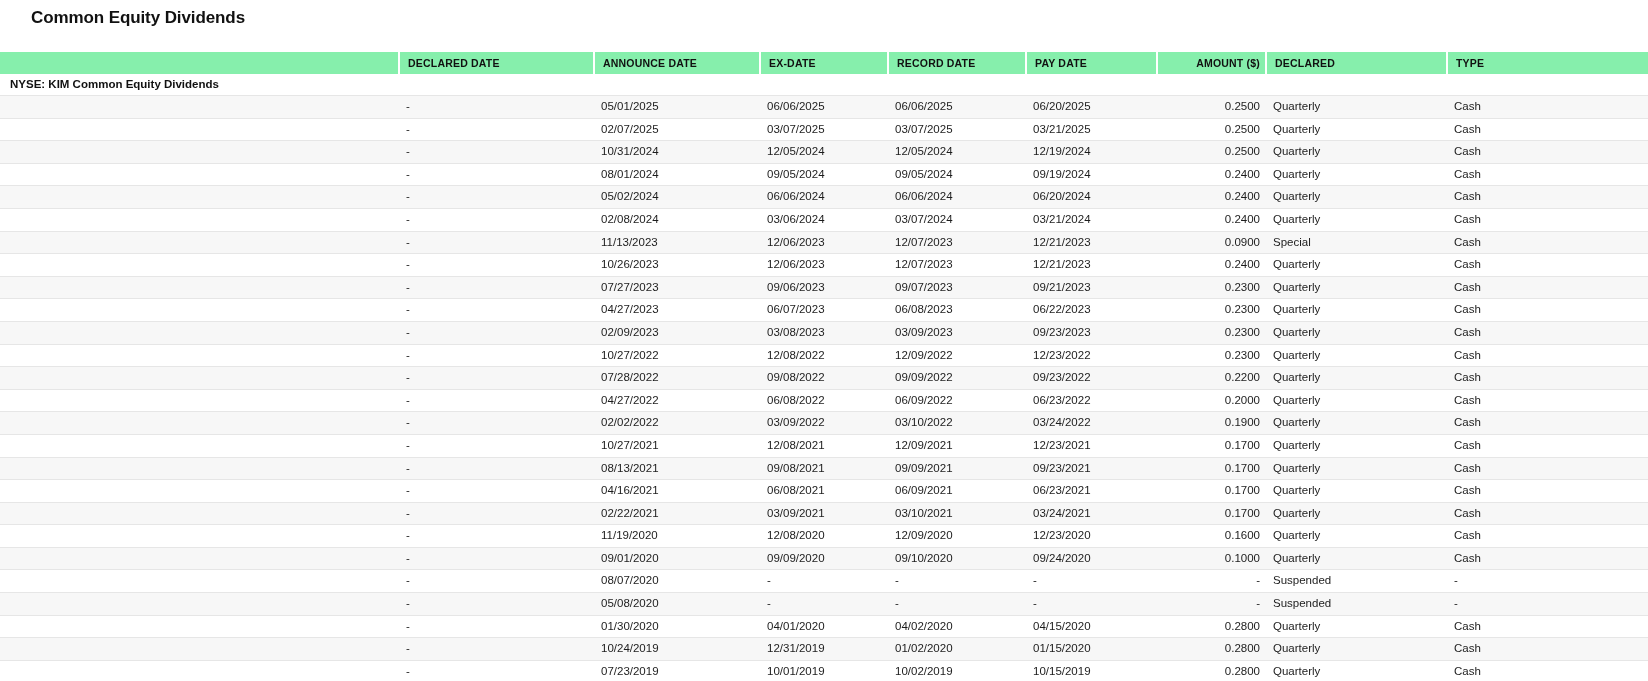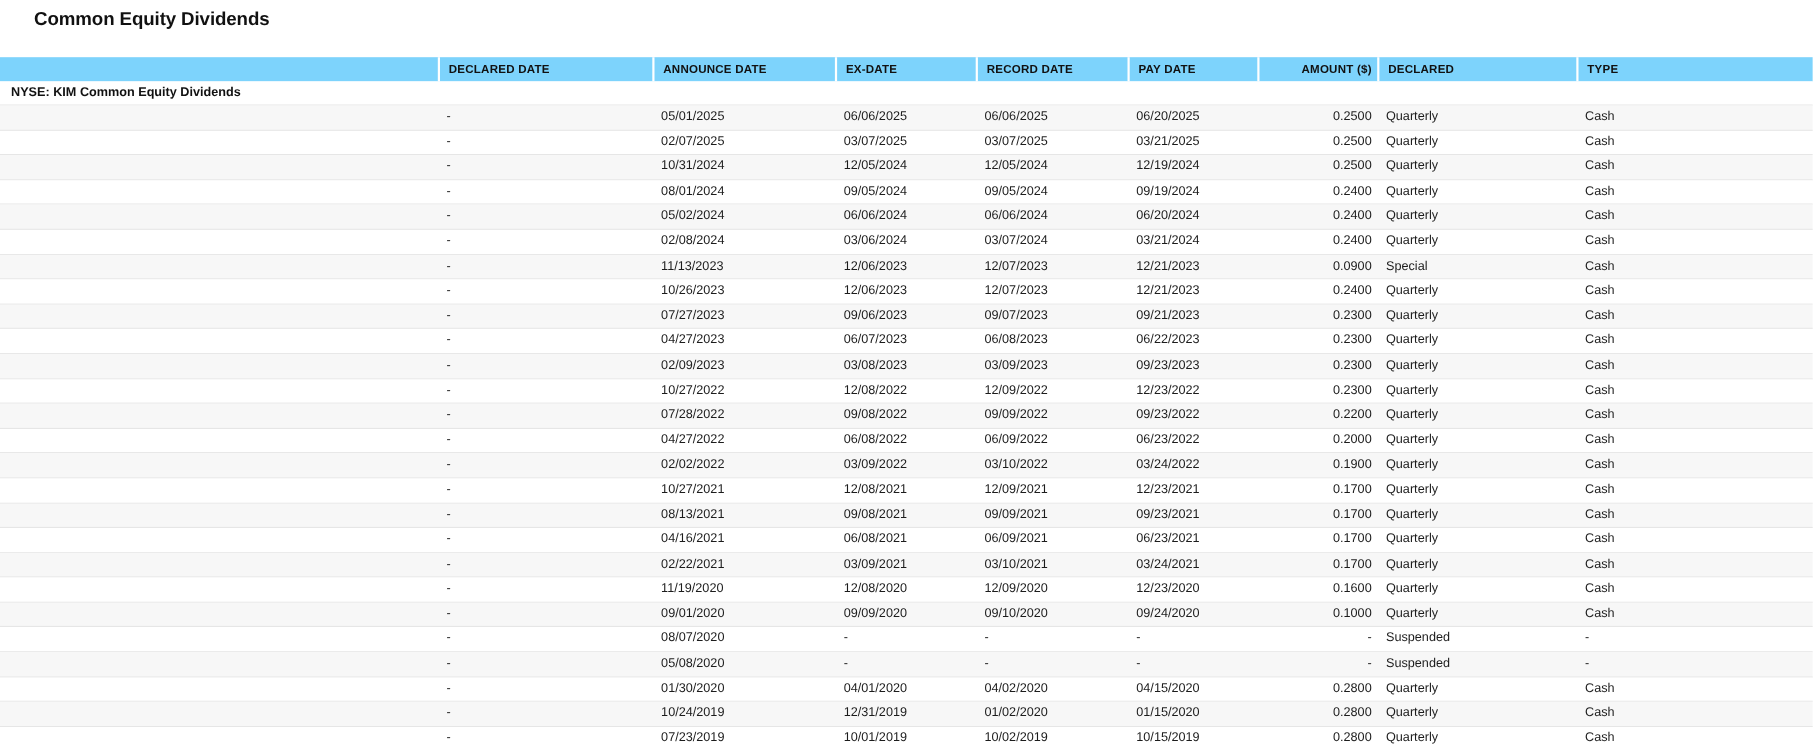--- a/index.html
+++ b/index.html
@@ -24,21 +24,21 @@
     width: 100%;
     height: 22.6px;
     line-height: 21.6px;
     border-bottom: 1px solid #e6e6e6;
     background: #ffffff;
   }
   .tr.alt { background: #f7f7f7; }
   .tr.header {
     height: 22px;
     line-height: 22px;
-    background: #7dd3fc;
+    background: #86efac;
     border-bottom: none;
   }
   .tr.group {
     height: 22px;
     line-height: 21px;
     background: #ffffff;
     text-align: center;
   }
   .tr.partial {
     height: 9.4px;
@@ -58,21 +58,21 @@
     color: #111111;
     letter-spacing: 0.2px;
     border-left: 2px solid #ffffff;
   }
   .th.first { border-left: none; }
   .c-name     { width: 398px; }
   .c-declared { width: 195px; }
   .c-announce { width: 166px; }
   .c-ex       { width: 128px; }
   .c-record   { width: 138px; }
-  .c-pay      { width: 118px; }
+  .c-pay      { width: 131px; }
   .c-amount   { width: 109px; text-align: right; padding-right: 5px; }
   .c-frequency{ width: 181px; }
   .c-type     { width: 140px; flex: 1; }
   .group-label {
     font-size: 11.5px;
     font-weight: 700;
     color: #111111;
     padding-left: 10px;
   }
 </style>

